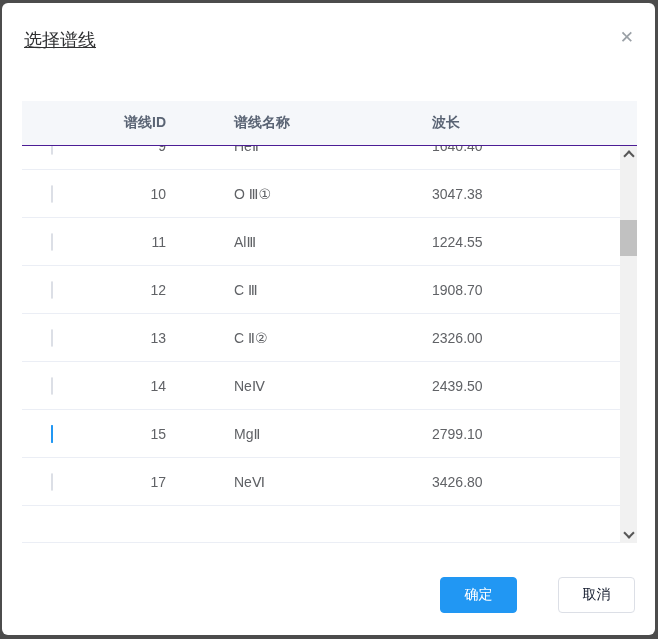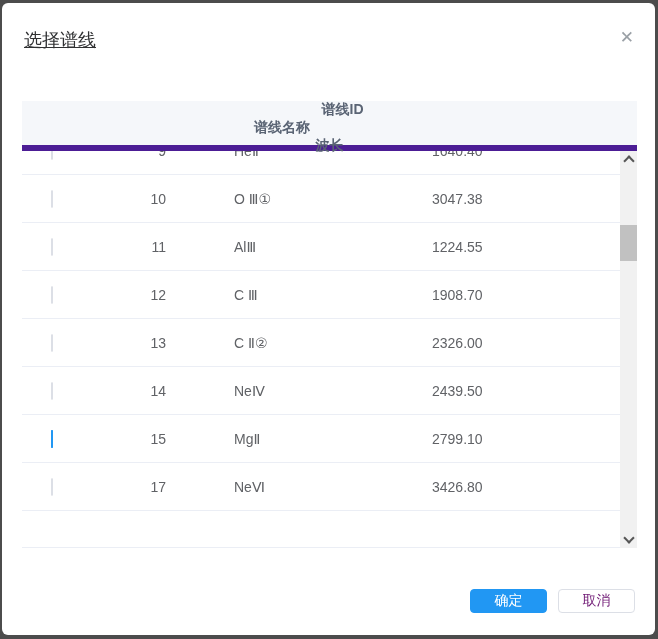--- a/index.html
+++ b/index.html
@@ -19,22 +19,22 @@
     font-size:18px;line-height:20px;color:#303133;text-decoration:underline;
   }
   .close{
     position:absolute;right:21px;top:26px;
     font-size:17px;color:#9aa0a6;line-height:17px;cursor:pointer;
   }
   
   .table{position:absolute;left:20px;top:98px;width:615px}
   .thead{
     display:flex;align-items:center;height:44px;
-    background:#f5f7fa;border-bottom:6px solid #4c1d95;
-    color:#5a6474;font-size:14px;font-weight:bold;flex-direction:column;
+    background:#f5f7fa;border-bottom:1px solid #4c1d95;
+    color:#5a6474;font-size:14px;font-weight:bold;
   }
   .col-cb{width:55px;box-sizing:border-box;padding-left:29px;flex-shrink:0}
   .col-id{width:110px;box-sizing:border-box;padding-right:21px;text-align:right;flex-shrink:0}
   .col-name{width:245px;box-sizing:border-box;padding-left:47px;flex-shrink:0}
   .col-wave{flex:1}
   .tbody-wrap{display:flex}
   .rows-viewport{
     width:598px;height:397px;overflow:hidden;
     border-bottom:1px solid #ebeef5;box-sizing:border-box;
   }
@@ -73,26 +73,26 @@
   .sb-thumb{
     position:absolute;left:0;top:74px;width:17px;height:36px;
     background:#c1c1c1;cursor:pointer;
   }
   
   .footer{
     position:absolute;right:20px;bottom:22px;
     display:flex;gap:11px;
   }
   .btn{
-    height:24px;min-width:77px;box-sizing:border-box;padding:0 20px;
+    height:36px;min-width:77px;box-sizing:border-box;padding:0 20px;
     display:flex;align-items:center;justify-content:center;
-    border-radius:4px;font-size:14px;cursor:pointer;
+    border-radius:4px;font-size:14px;cursor:pointer;margin-left:30px;
   }
   .btn-primary{background:#2197f3;border:1px solid #2197f3;color:#fff}
-  .btn-plain{background:#fff;border:1px solid #dcdfe6;color:#701a75}
+  .btn-plain{background:#fff;border:1px solid #dcdfe6;color:#0f172a}
 </style>
 </head>
 <body>
 
 <div class="modal">
 
   <div class="modal-header">
     <span class="title">选择谱线</span>
     <span class="close">✕</span>
   </div>

